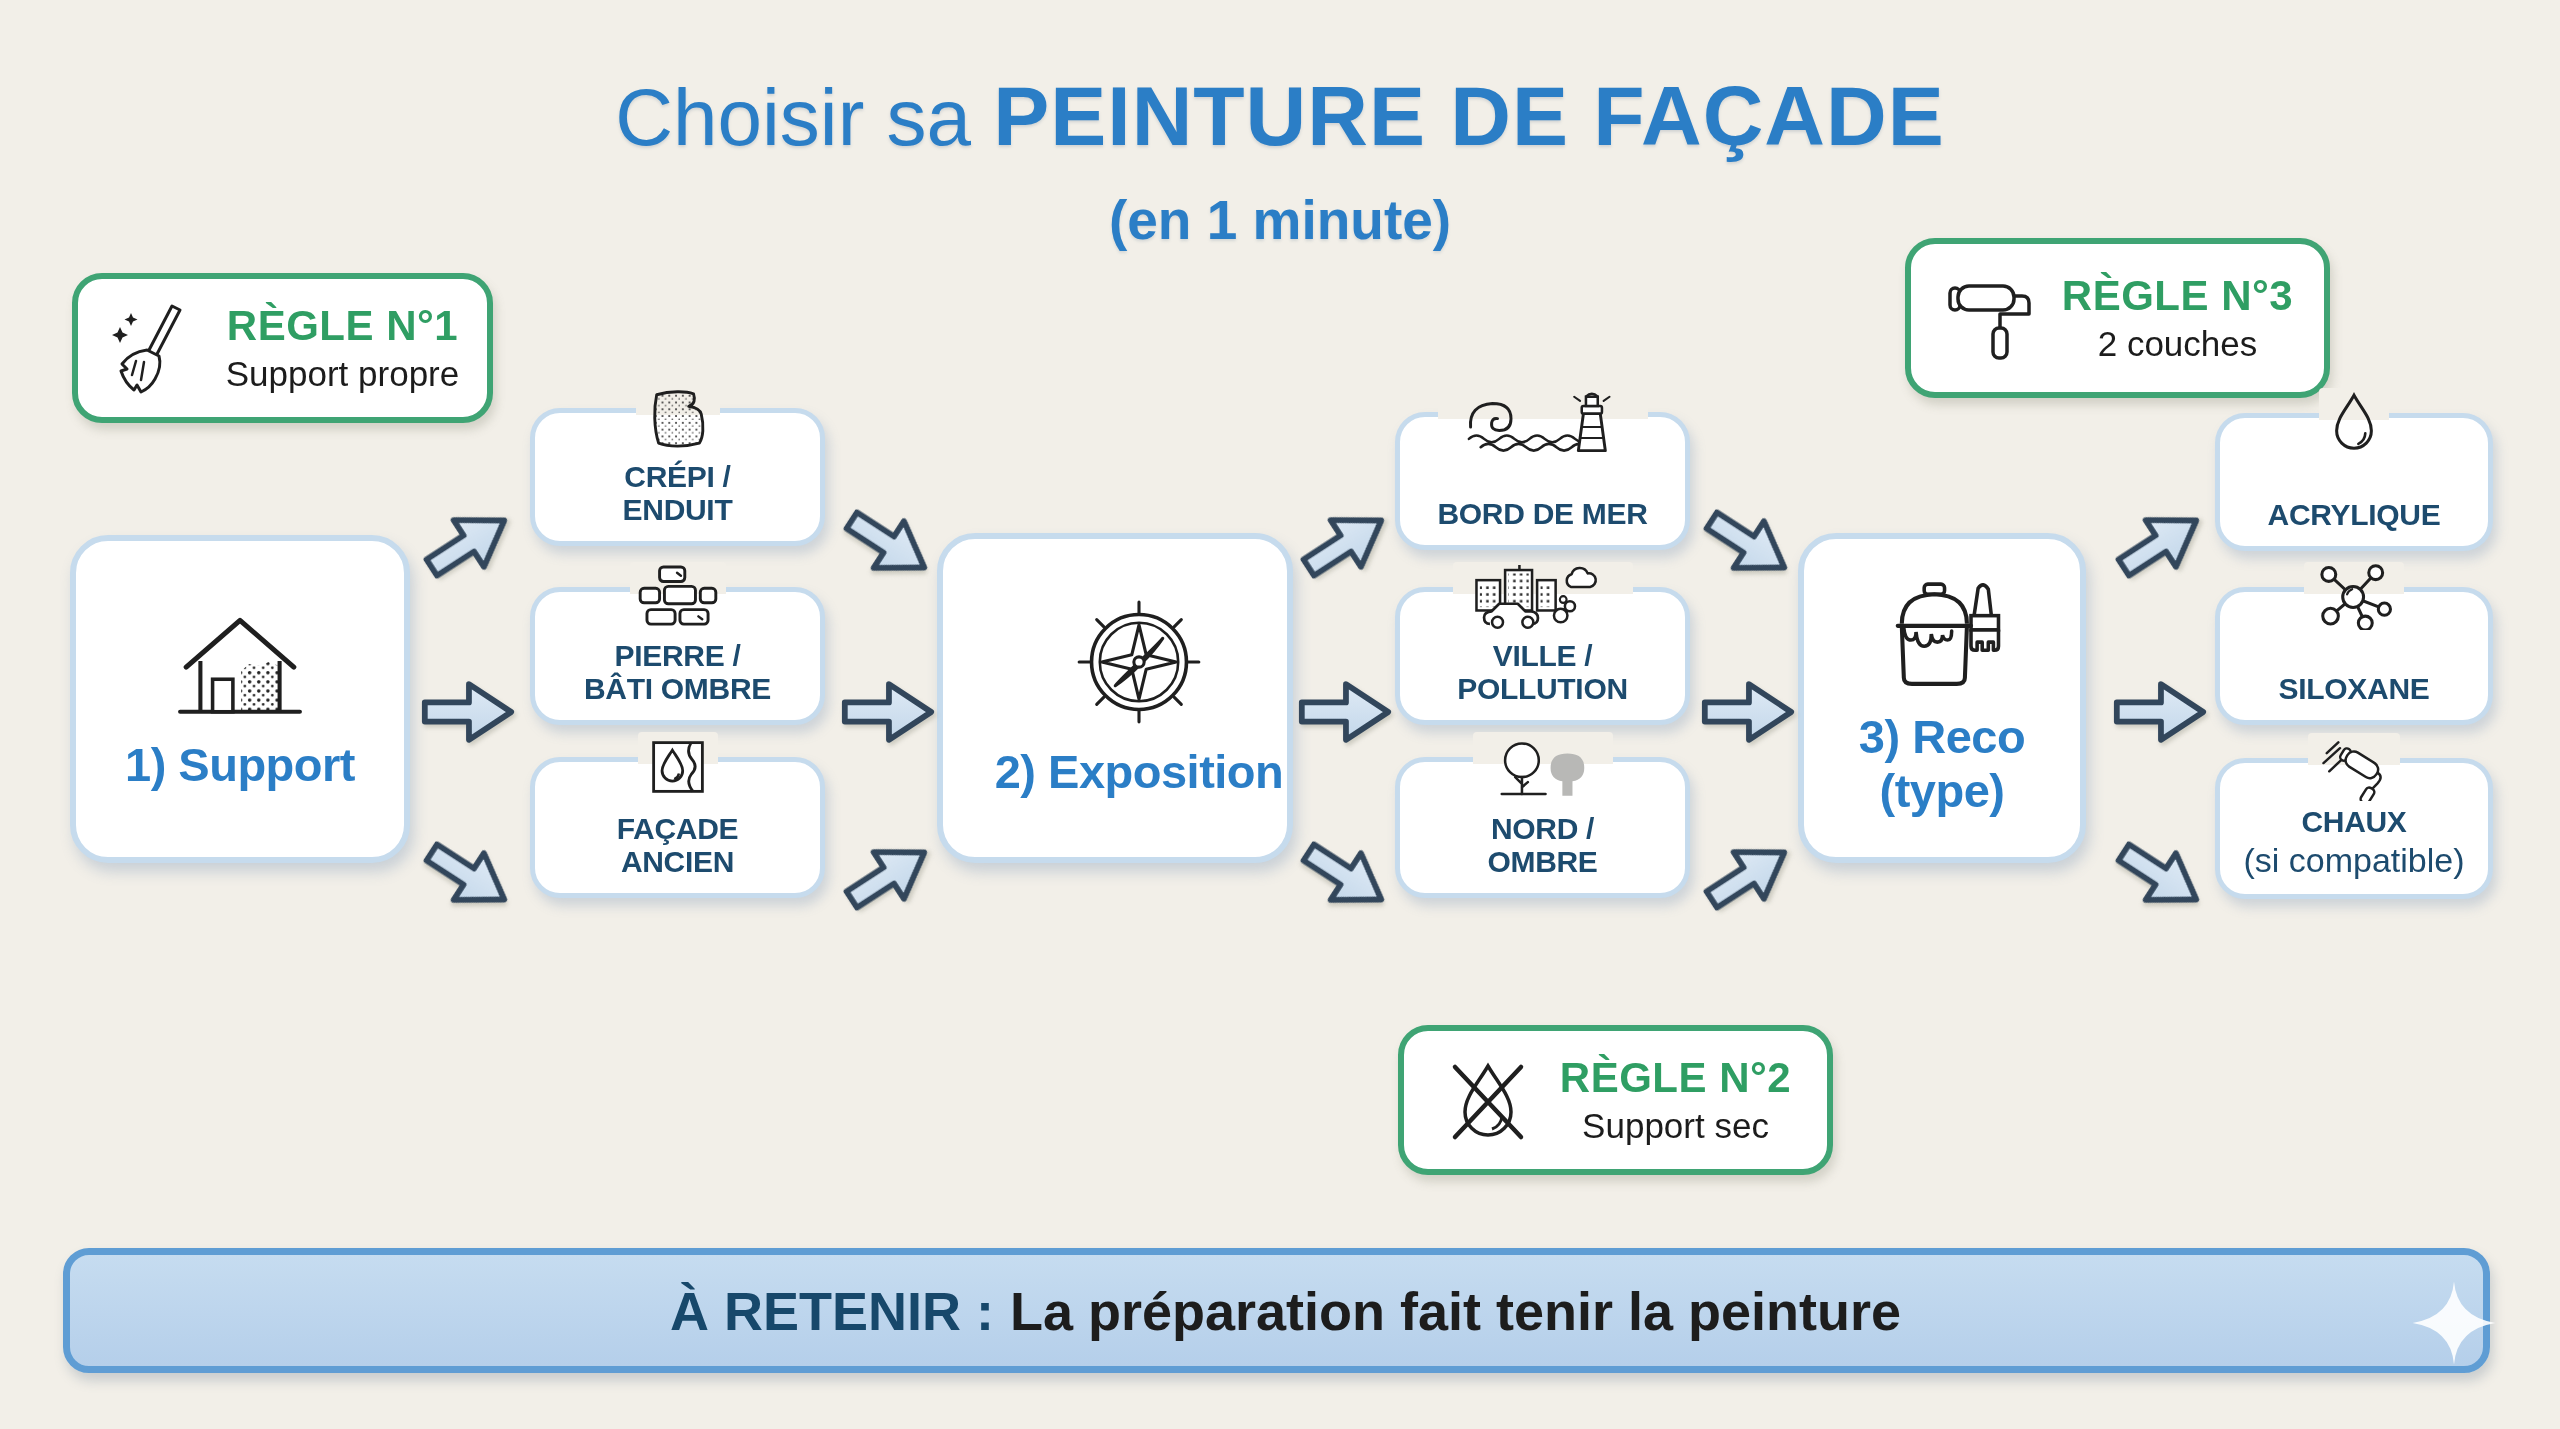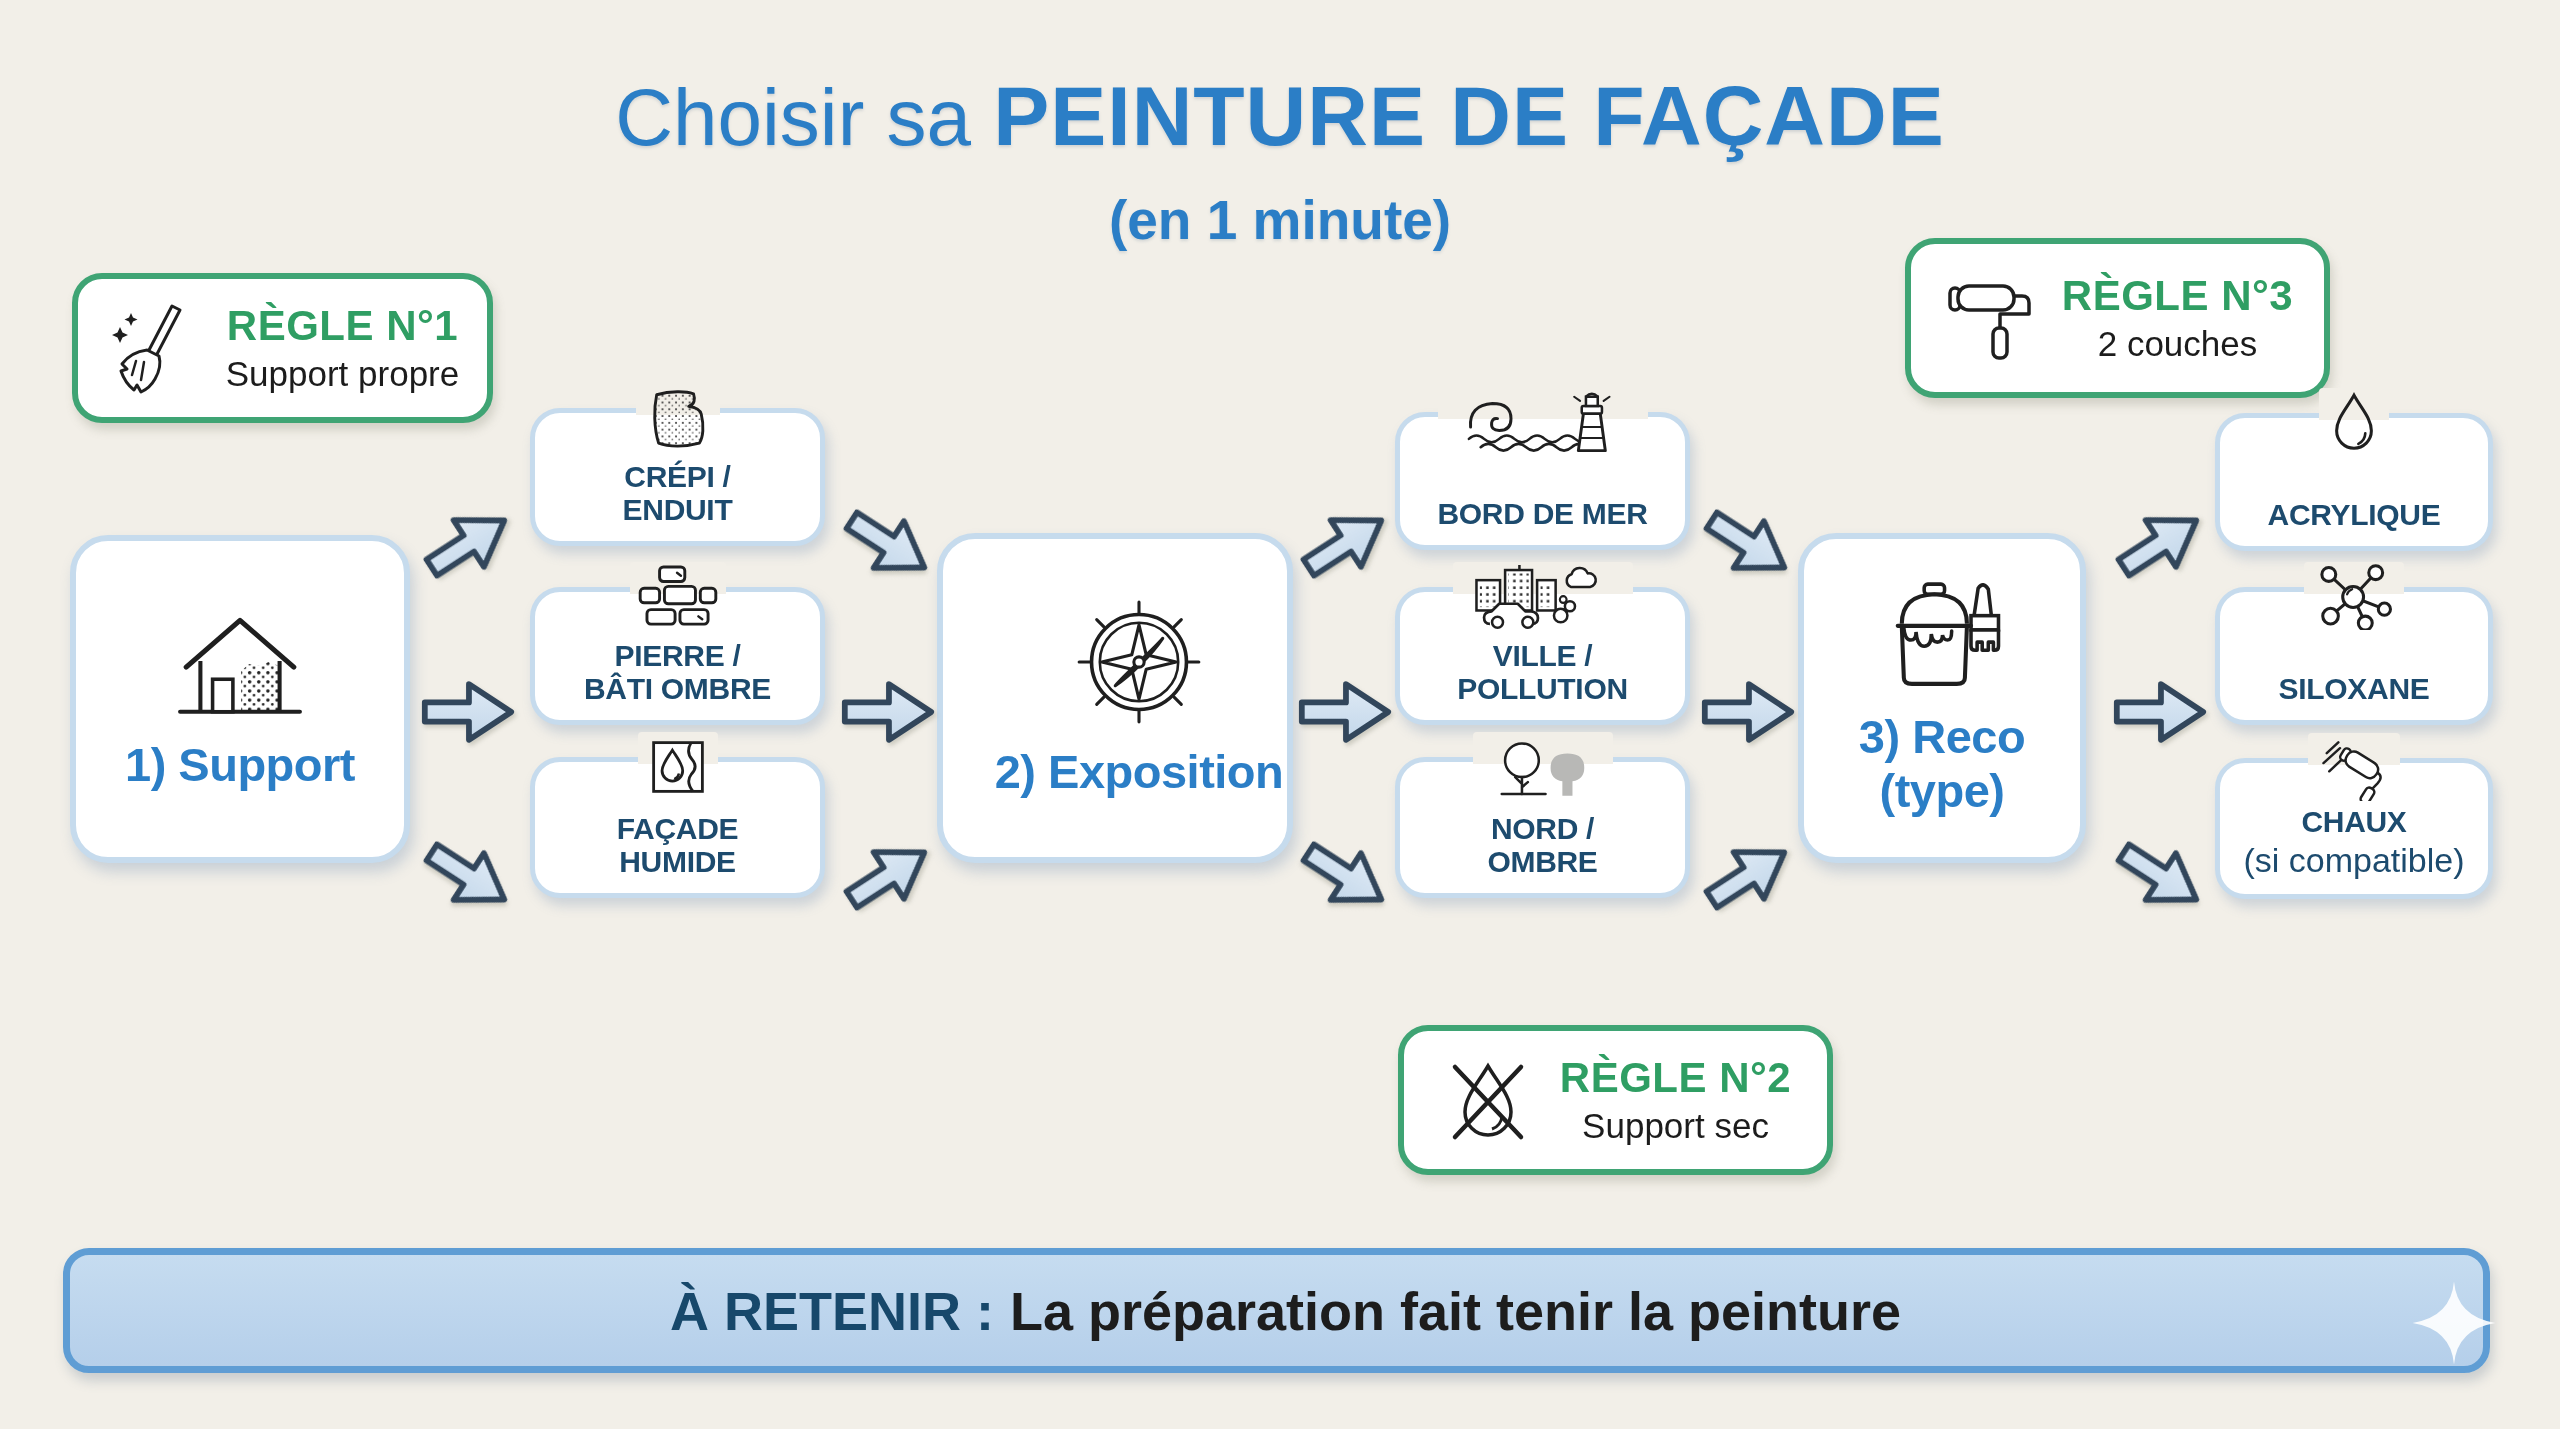--- a/index.html
+++ b/index.html
@@ -230,21 +230,21 @@
     <span class="opticon" style="width:80px;">
       <svg width="60" height="60" viewBox="0 0 64 64" fill="none">
         <rect x="6" y="6" width="52" height="52" stroke="#1f1f1f" stroke-width="3" fill="#fff"></rect>
         <path d="M46 6 Q40 16 47 24 Q54 32 46 40 Q40 48 48 58" stroke="#1f1f1f" stroke-width="3"></path>
         <path d="M26 14 C21 22 15 29 15 36 a11 11 0 0 0 22 0 C37 29 31 22 26 14 Z" stroke="#1f1f1f" stroke-width="3"></path>
         <path d="M33 39 a8 8 0 0 1 -5 6" stroke="#1f1f1f" stroke-width="2.5"></path>
       </svg>
     </span>
     <div class="optlabel">
       <div>FAÇADE</div>
-      <div>HUMIDE</div>
+      <div>ANCIEN</div>
     </div>
   </div>
 
   <div class="optbox abs" style="left:1395px;top:412px;width:295px;height:138px;">
     <span class="opticon" style="width:210px;">
       <svg width="200" height="64" viewBox="0 0 200 76" fill="none">
         <path d="M14 44 Q12 18 40 16 Q62 16 62 34 Q62 48 48 48 Q38 48 39 39 Q40 33 46 34" stroke="#1f1f1f" stroke-width="3.5" stroke-linecap="round"></path>
         <path d="M12 58 q9 -8 18 0 q9 8 18 0 q9 -8 18 0 q9 8 18 0 q9 -8 18 0 q9 8 18 0 q9 -8 18 0 q9 8 18 0" stroke="#1f1f1f" stroke-width="3" stroke-linecap="round"></path>
         <path d="M26 68 q9 -8 18 0 q9 8 18 0 q9 -8 18 0 q9 8 18 0 q9 -8 18 0 q9 8 18 0 q9 -8 18 0" stroke="#1f1f1f" stroke-width="3" stroke-linecap="round"></path>
         <path d="M142 72 L148 28 L168 28 L174 72 Z" fill="#fff" stroke="#1f1f1f" stroke-width="3.5" stroke-linejoin="round"></path>

